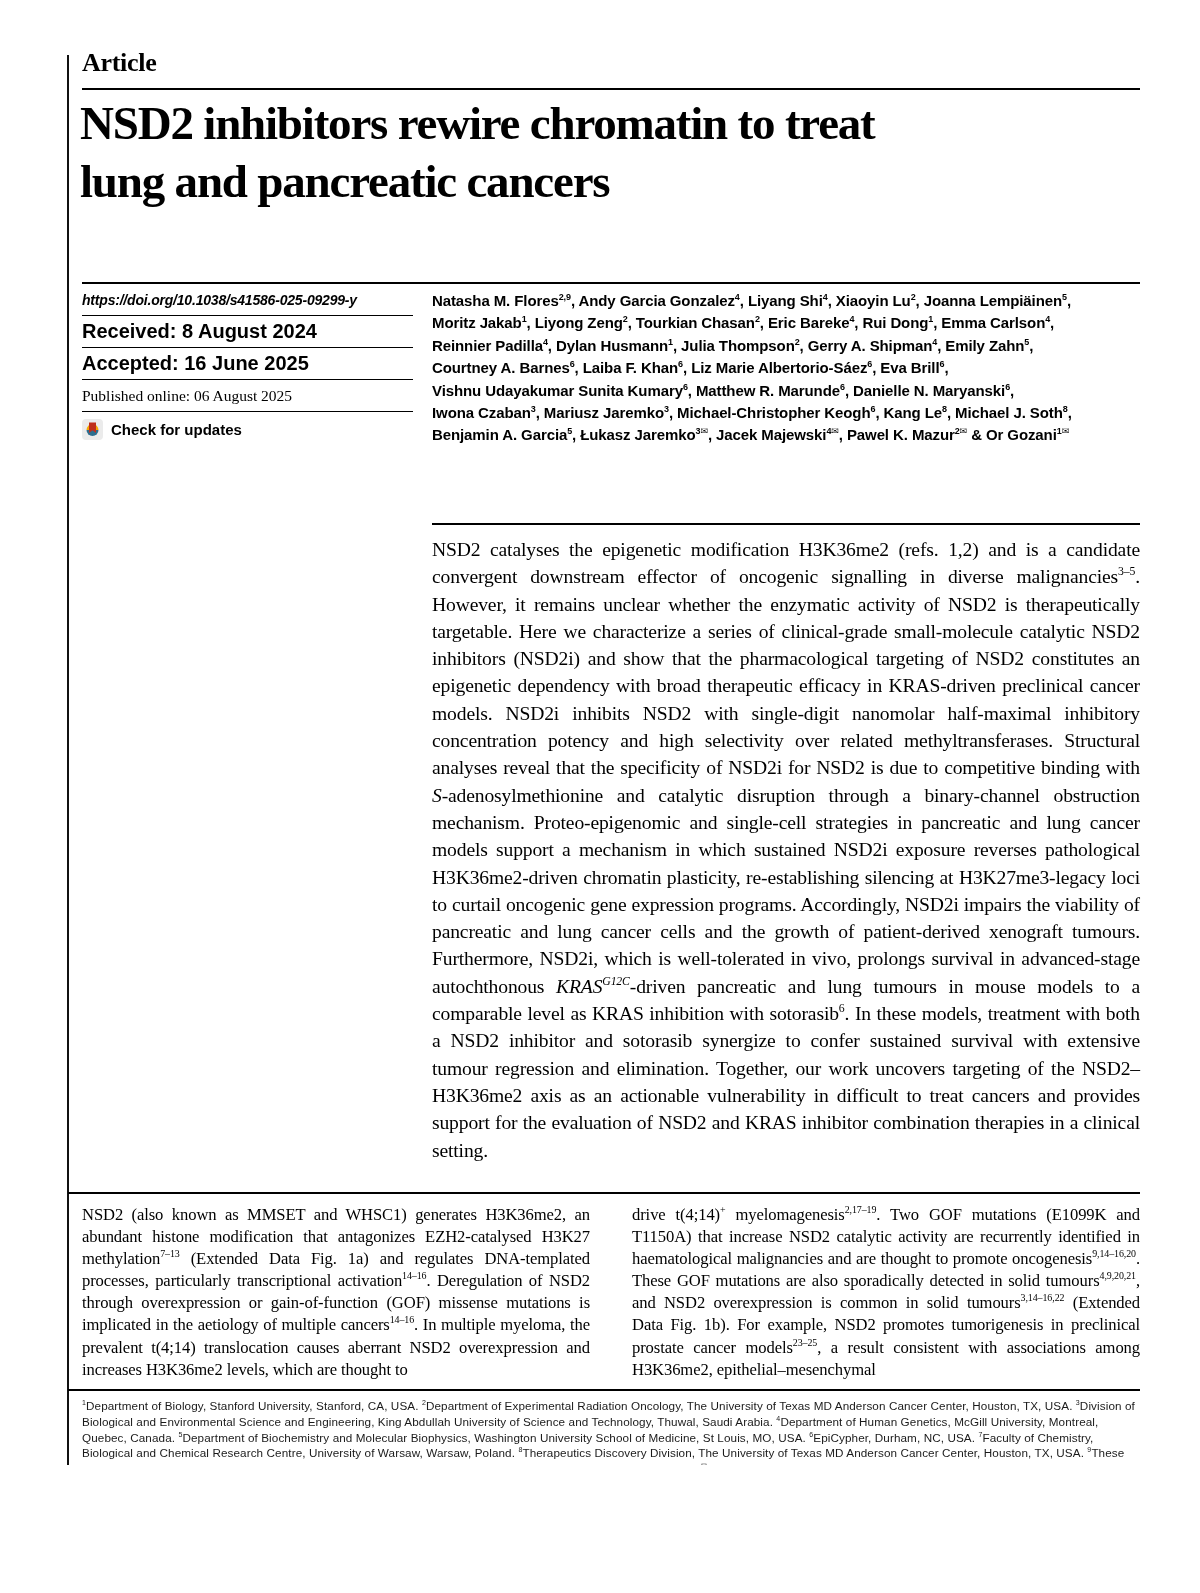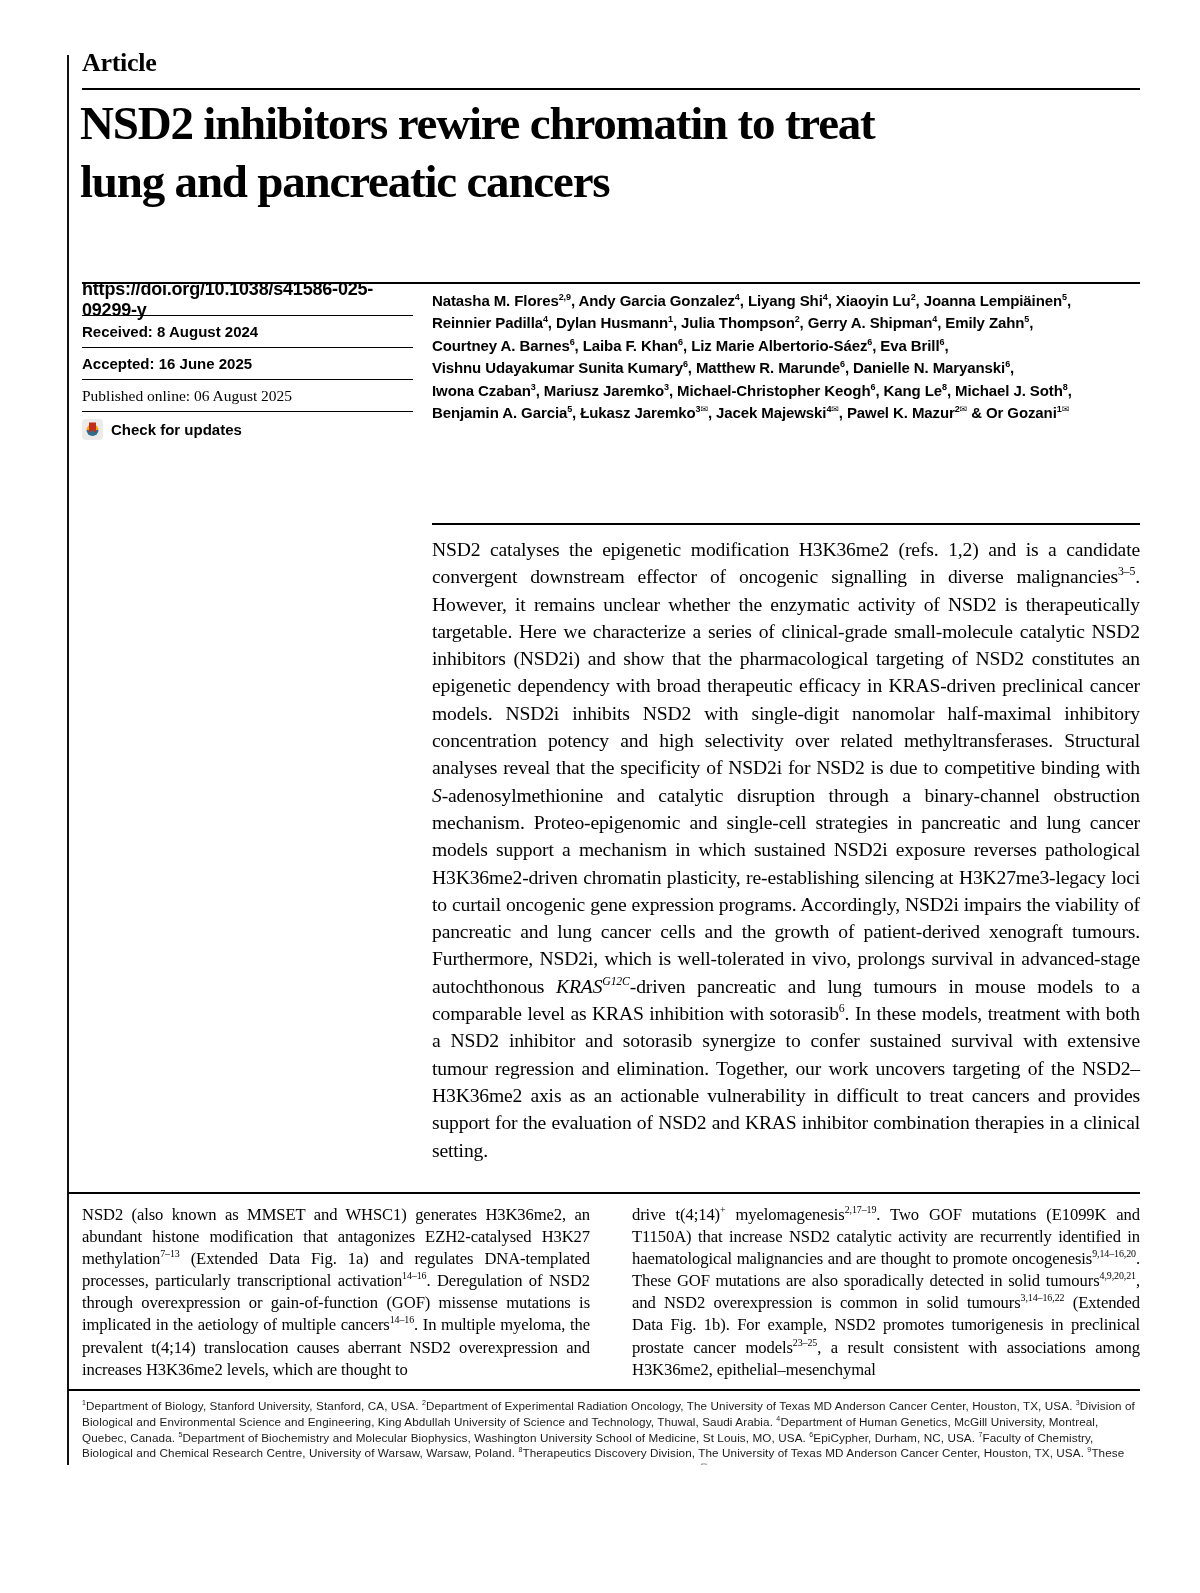--- a/index.html
+++ b/index.html
@@ -8,22 +8,22 @@
   .sans{font-family:"Liberation Sans","DejaVu Sans",sans-serif;}
   .abs{position:absolute;}
   .vline{left:67px;top:55px;width:2px;height:1437px;background:#111;}
   .kicker{left:82px;top:48px;font-size:26px;font-weight:bold;letter-spacing:-0.3px;}
   .rule{background:#000;}
   .rule-article{left:82px;top:88px;width:1058px;height:2px;}
   .title{left:80px;top:94px;width:1075px;font-size:47px;font-weight:bold;line-height:58px;letter-spacing:-1.2px;}
   .rule-meta-top{left:82px;top:282px;width:1058px;height:2px;}
   .meta{left:82px;top:284px;width:331px;}
   .meta-row{height:31px;border-bottom:1px solid #000;display:flex;align-items:center;}
-  .meta-doi{font-size:18px;font-weight:bold;letter-spacing:-0.2px;}
-  .meta-bold{font-size:15px;font-weight:bold;}
+  .meta-doi{font-size:14px;font-weight:bold;letter-spacing:-0.2px;font-style:italic;}
+  .meta-bold{font-size:20px;font-weight:bold;}
   .meta-serif{font-size:15.5px;}
   .check-row{margin-top:7px;display:flex;align-items:center;gap:8px;font-size:15px;font-weight:bold;}
   .authors{left:432px;top:290px;width:715px;font-size:15px;font-weight:bold;line-height:22.4px;letter-spacing:-0.1px;}
   .authors div{white-space:nowrap;}
   .abstract{left:432px;top:523px;width:708px;border-top:2px solid #000;padding-top:11px;
             font-size:19.6px;line-height:27.3px;text-align:justify;letter-spacing:-0.15px;}
   .rule-body{left:68px;top:1192px;width:1072px;height:2px;}
   .bodycol{top:1204px;width:508px;font-size:16.6px;line-height:22.1px;text-align:justify;letter-spacing:-0.1px;}
   .col-left{left:82px;}
   .col-right{left:632px;}
@@ -66,20 +66,21 @@
           <path d="M10.5 17 a6 6 0 0 1-6-6 h12 a6 6 0 0 1-6 6 z" fill="#2c6e8f"></path>
           <path d="M7 3.5 h7 v10.5 l-3.5-2.8 -3.5 2.8 z" fill="#bf2e1a"></path>
         </svg>
       </span>
       <span>Check for updates</span>
     </div>
   </div>
 
   <div class="abs authors sans">
     <div>Natasha M. Flores<sup>2,9</sup>, Andy Garcia Gonzalez<sup>4</sup>, Liyang Shi<sup>4</sup>, Xiaoyin Lu<sup>2</sup>, Joanna Lempiäinen<sup>5</sup>,</div>
+    <div>Moritz Jakab<sup>1</sup>, Liyong Zeng<sup>2</sup>, Tourkian Chasan<sup>2</sup>, Eric Bareke<sup>4</sup>, Rui Dong<sup>1</sup>, Emma Carlson<sup>4</sup>,</div>
     <div>Reinnier Padilla<sup>4</sup>, Dylan Husmann<sup>1</sup>, Julia Thompson<sup>2</sup>, Gerry A. Shipman<sup>4</sup>, Emily Zahn<sup>5</sup>,</div>
     <div>Courtney A. Barnes<sup>6</sup>, Laiba F. Khan<sup>6</sup>, Liz Marie Albertorio-Sáez<sup>6</sup>, Eva Brill<sup>6</sup>,</div>
     <div>Vishnu Udayakumar Sunita Kumary<sup>6</sup>, Matthew R. Marunde<sup>6</sup>, Danielle N. Maryanski<sup>6</sup>,</div>
     <div>Iwona Czaban<sup>3</sup>, Mariusz Jaremko<sup>3</sup>, Michael-Christopher Keogh<sup>6</sup>, Kang Le<sup>8</sup>, Michael J. Soth<sup>8</sup>,</div>
     <div>Benjamin A. Garcia<sup>5</sup>, Łukasz Jaremko<sup>3✉</sup>, Jacek Majewski<sup>4✉</sup>, Pawel K. Mazur<sup>2✉</sup> &amp; Or Gozani<sup>1✉</sup></div>
   </div>
 
   <div class="abs abstract">NSD2 catalyses the epigenetic modification H3K36me2 (refs. 1,2) and is a candidate convergent downstream effector of oncogenic signalling in diverse malignancies<sup>3–5</sup>. However, it remains unclear whether the enzymatic activity of NSD2 is therapeutically targetable. Here we characterize a series of clinical-grade small-molecule catalytic NSD2 inhibitors (NSD2i) and show that the pharmacological targeting of NSD2 constitutes an epigenetic dependency with broad therapeutic efficacy in KRAS-driven preclinical cancer models. NSD2i inhibits NSD2 with single-digit nanomolar half-maximal inhibitory concentration potency and high selectivity over related methyltransferases. Structural analyses reveal that the specificity of NSD2i for NSD2 is due to competitive binding with <i>S</i>-adenosylmethionine and catalytic disruption through a binary-channel obstruction mechanism. Proteo-epigenomic and single-cell strategies in pancreatic and lung cancer models support a mechanism in which sustained NSD2i exposure reverses pathological H3K36me2-driven chromatin plasticity, re-establishing silencing at H3K27me3-legacy loci to curtail oncogenic gene expression programs. Accordingly, NSD2i impairs the viability of pancreatic and lung cancer cells and the growth of patient-derived xenograft tumours. Furthermore, NSD2i, which is well-tolerated in vivo, prolongs survival in advanced-stage autochthonous <i>KRAS</i><sup><i>G12C</i></sup>-driven pancreatic and lung tumours in mouse models to a comparable level as KRAS inhibition with sotorasib<sup>6</sup>. In these models, treatment with both a NSD2 inhibitor and sotorasib synergize to confer sustained survival with extensive tumour regression and elimination. Together, our work uncovers targeting of the NSD2–H3K36me2 axis as an actionable vulnerability in difficult to treat cancers and provides support for the evaluation of NSD2 and KRAS inhibitor combination therapies in a clinical setting.</div>
 
   <div class="abs rule rule-body"></div>

